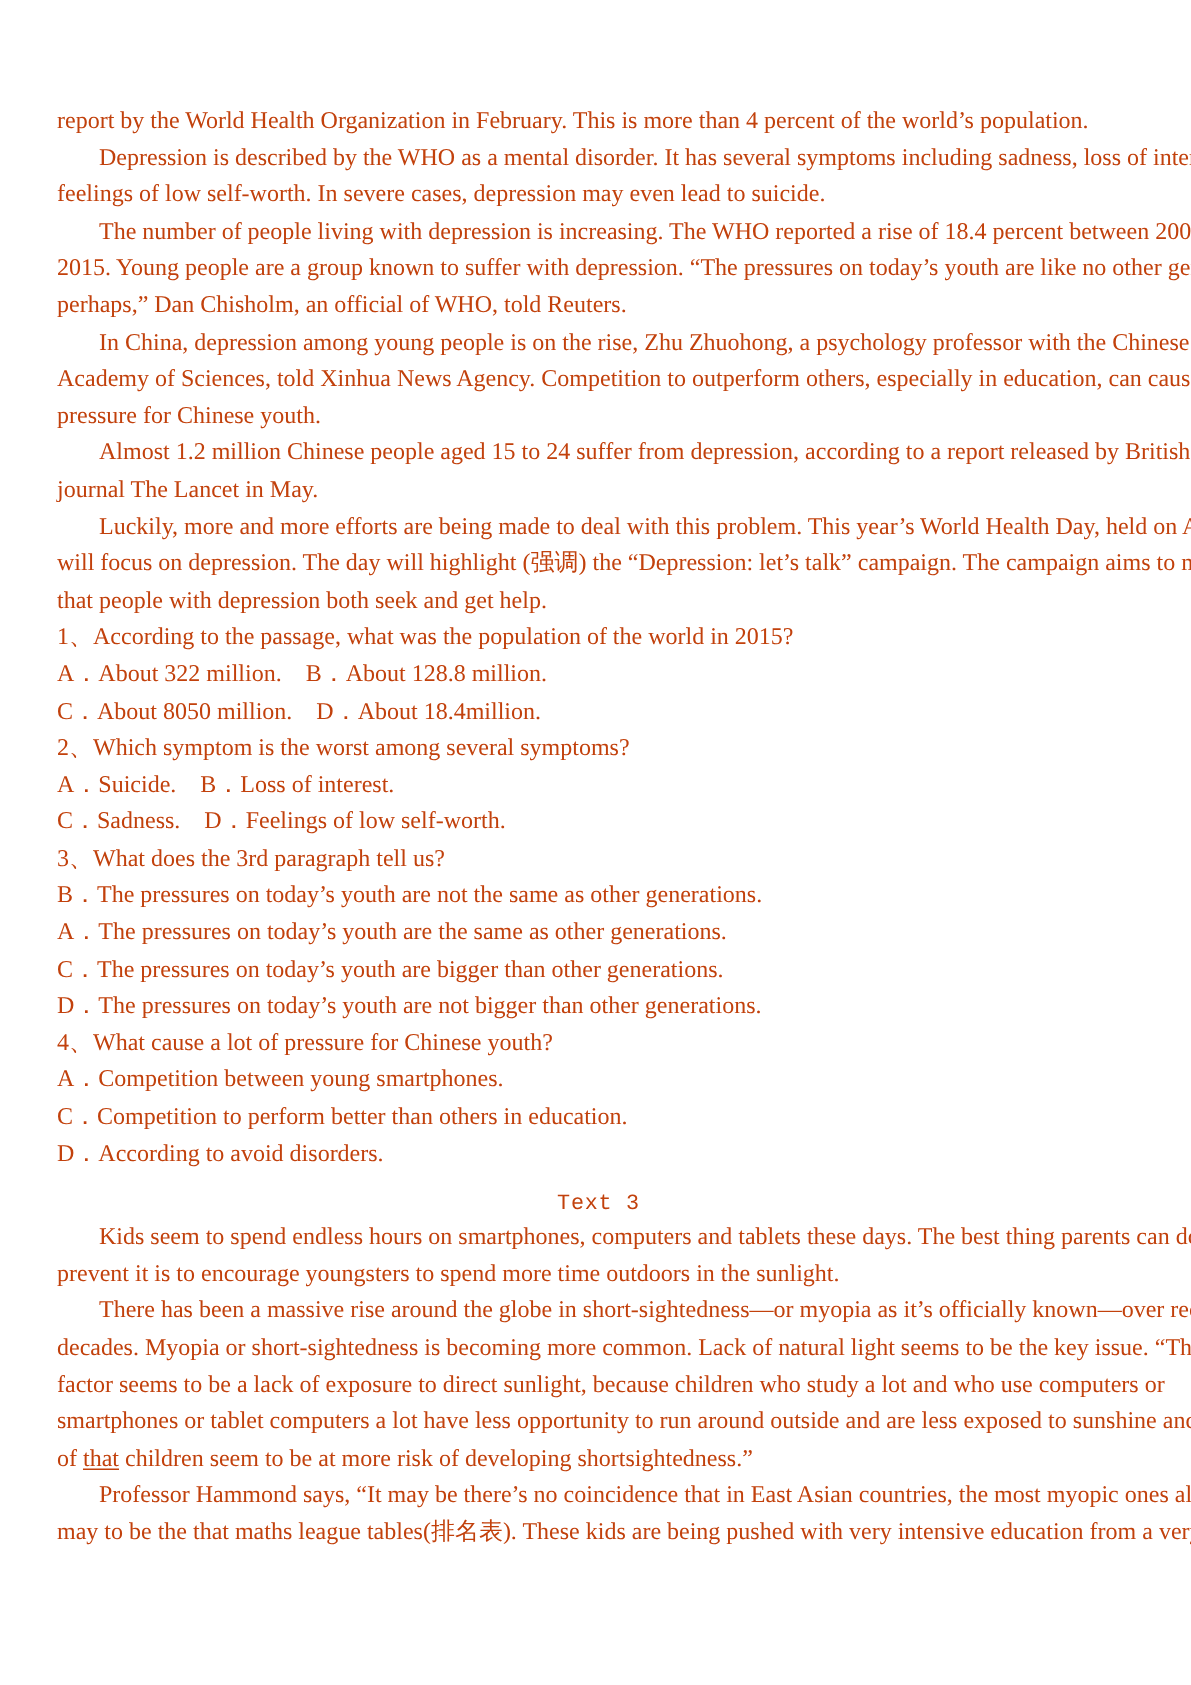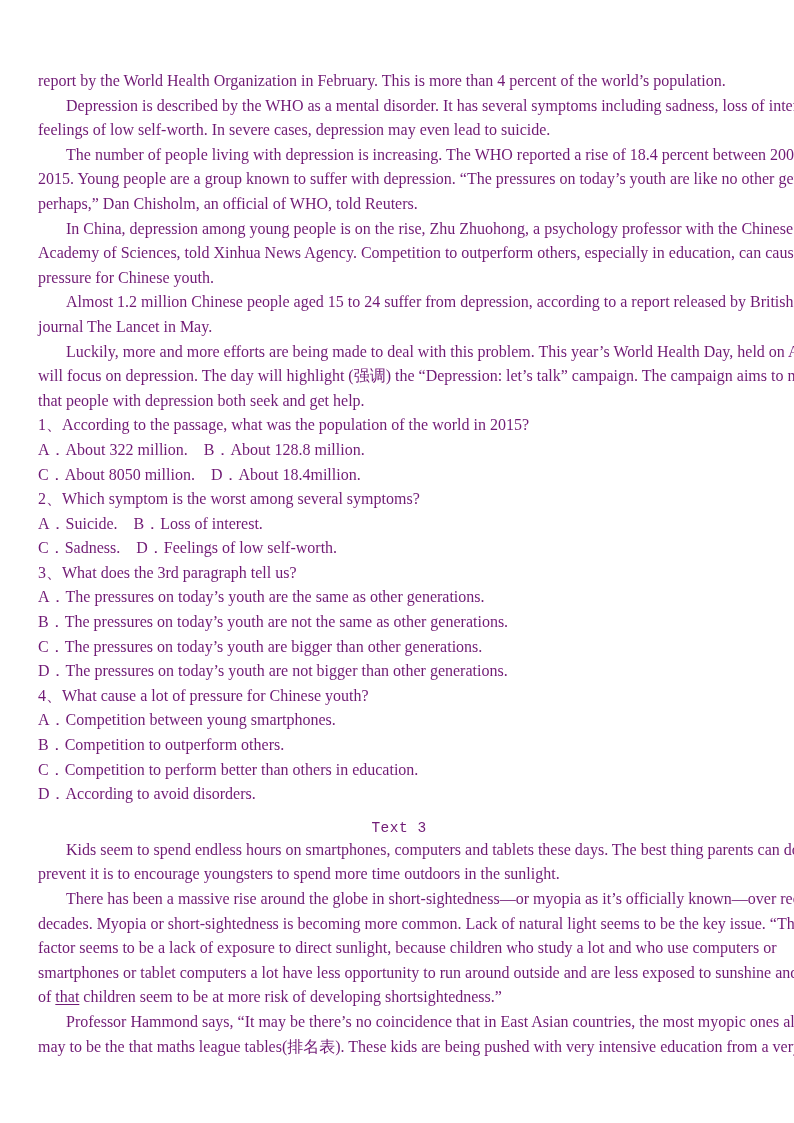--- a/index.html
+++ b/index.html
@@ -8,21 +8,21 @@
     background: #ffffff;
   }
   .page {
     position: relative;
     width: 794px;
     height: 1123px;
     background: #ffffff;
     overflow: hidden;
     font-family: "Liberation Serif", "DejaVu Serif", serif;
     font-size: 16px;
-    color: #701a75;
+    color: #c2410c;
   }
   .content {
     position: absolute;
     left: 38px;
     top: 69px;
     width: 722px;
   }
   .line {
     height: 24.6px;
     line-height: 24.6px;
@@ -69,27 +69,26 @@
       <div class="line indent"><span>Luckily, more and more efforts are being made to deal with this problem. This year’s World Health Day, held on April 7,</span></div>
       <div class="line"><span>will focus on depression. The day will highlight (强调) the “Depression: let’s talk” campaign. The campaign aims to make sure</span></div>
       <div class="line"><span>that people with depression both seek and get help.</span></div>
       <div class="line"><span>1、According to the passage, what was the population of the world in 2015?</span></div>
       <div class="line"><span>A．About 322 million.　B．About 128.8 million.</span></div>
       <div class="line"><span>C．About 8050 million.　D．About 18.4million.</span></div>
       <div class="line"><span>2、Which symptom is the worst among several symptoms?</span></div>
       <div class="line"><span>A．Suicide.　B．Loss of interest.</span></div>
       <div class="line"><span>C．Sadness.　D．Feelings of low self-worth.</span></div>
       <div class="line"><span>3、What does the 3rd paragraph tell us?</span></div>
+      <div class="line"><span>B．The pressures on today’s youth are not the same as other generations.</span></div>
       <div class="line"><span>A．The pressures on today’s youth are the same as other generations.</span></div>
-      <div class="line"><span>B．The pressures on today’s youth are not the same as other generations.</span></div>
       <div class="line"><span>C．The pressures on today’s youth are bigger than other generations.</span></div>
       <div class="line"><span>D．The pressures on today’s youth are not bigger than other generations.</span></div>
       <div class="line"><span>4、What cause a lot of pressure for Chinese youth?</span></div>
       <div class="line"><span>A．Competition between young smartphones.</span></div>
-      <div class="line"><span>B．Competition to outperform others.</span></div>
       <div class="line"><span>C．Competition to perform better than others in education.</span></div>
       <div class="line"><span>D．According to avoid disorders.</span></div>
       <div class="line center mono tight"><span>Text 3</span></div>
       <div class="line indent"><span>Kids seem to spend endless hours on smartphones, computers and tablets these days. The best thing parents can do to</span></div>
       <div class="line"><span>prevent it is to encourage youngsters to spend more time outdoors in the sunlight.</span></div>
       <div class="line indent"><span>There has been a massive rise around the globe in short-sightedness—or myopia as it’s officially known—over recent</span></div>
       <div class="line"><span>decades. Myopia or short-sightedness is becoming more common. Lack of natural light seems to be the key issue. “The main</span></div>
       <div class="line"><span>factor seems to be a lack of exposure to direct sunlight, because children who study a lot and who use computers or</span></div>
       <div class="line"><span>smartphones or tablet computers a lot have less opportunity to run around outside and are less exposed to sunshine and because</span></div>
       <div class="line"><span>of </span><span class="u">that</span><span> children seem to be at more risk of developing shortsightedness.”</span></div>

